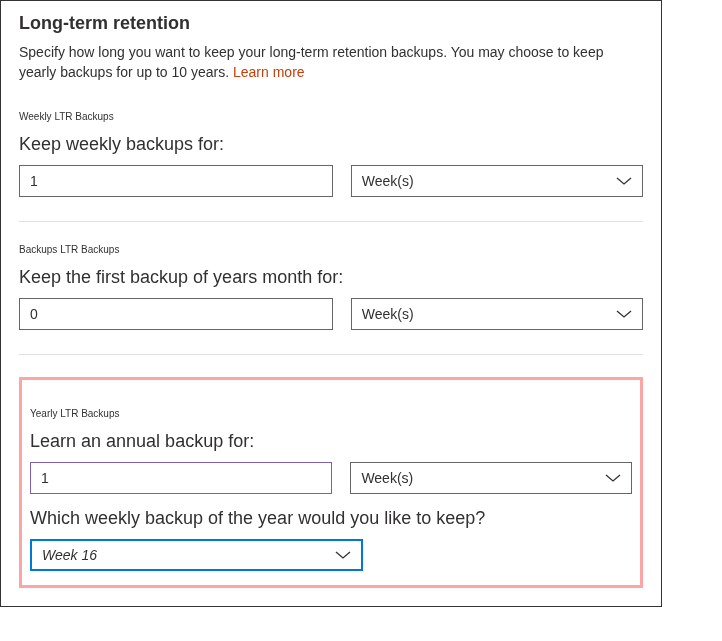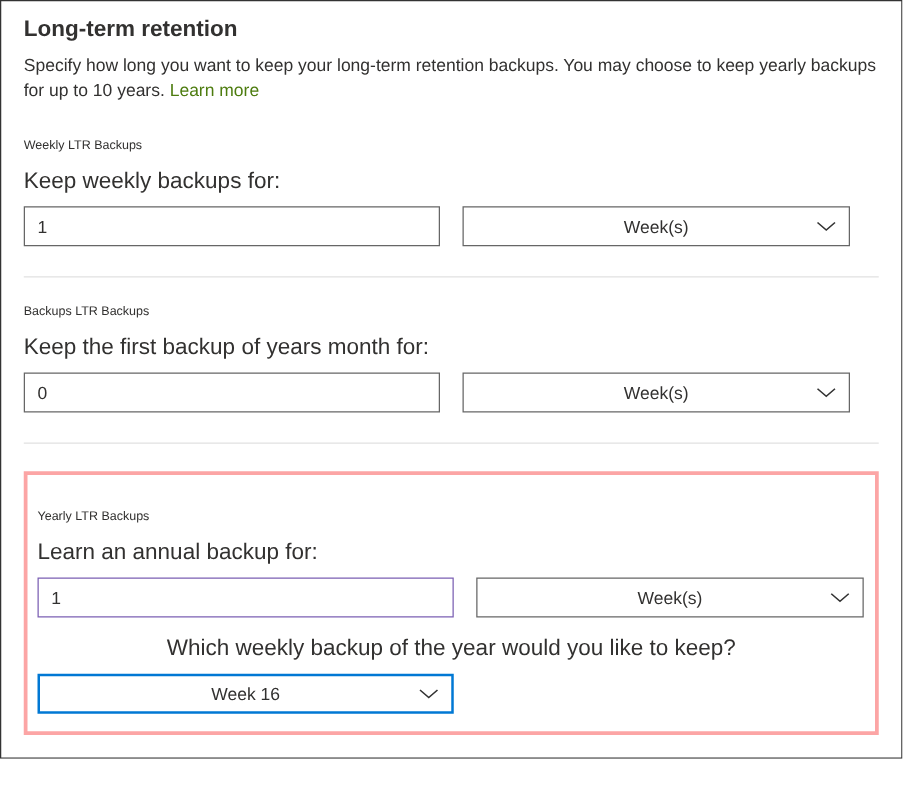--- a/index.html
+++ b/index.html
@@ -7,37 +7,37 @@
       margin: 0;
       padding: 0;
     }
     body {
       font-family: "Segoe UI", Arial, sans-serif;
       font-size: 14px;
       color: #323130;
       background: #fff;
     }
     .panel {
-      width: 722px;
+      width: 662px;
       border: 1px solid #333;
       padding: 12px 18px 18px 18px;
     }
     .title {
       font-size: 18px;
       font-weight: 700;
       margin-bottom: 8px;
     }
     .desc {
       font-size: 14px;
       line-height: 1.45;
       color: #323130;
       margin-bottom: 28px;
     }
     .link {
-      color: #4d7c0f;
+      color: #c2410c;
       cursor: pointer;
     }
     .section-heading {
       font-size: 10px;
       margin-bottom: 12px;
     }
     .sub-label {
       font-size: 18px;
       margin-bottom: 10px;
     }
@@ -59,24 +59,24 @@
     }
     .field-input {
       width: 333px;
     }
     .field-input.purple {
       border-color: #7b5fb3;
     }
     .field-select {
       width: 310px;
       cursor: pointer;
-      justify-content: center;
     }
     .field-select.wide {
       width: 333px;
+      font-style: italic;
     }
     .field-select.blue {
       border: 2px solid #0078d4;
       height: 32px;
     }
     .chev {
       position: absolute;
       right: 10px;
       top: 50%;
       transform: translateY(-50%);
@@ -91,21 +91,20 @@
       margin: 24px 0 22px 0;
     }
     .highlight-box {
       border: 3px solid #fca5a5;
       padding: 28px 8px 14px 8px;
       margin-top: 6px;
     }
     .yearly-label2 {
       margin-top: 14px;
       margin-bottom: 10px;
-      text-align: center;
     }
   </style>
 </head>
 <body>
 
 <div class="panel">
 
   <div class="title">Long-term retention</div>
 
   <div class="desc">

